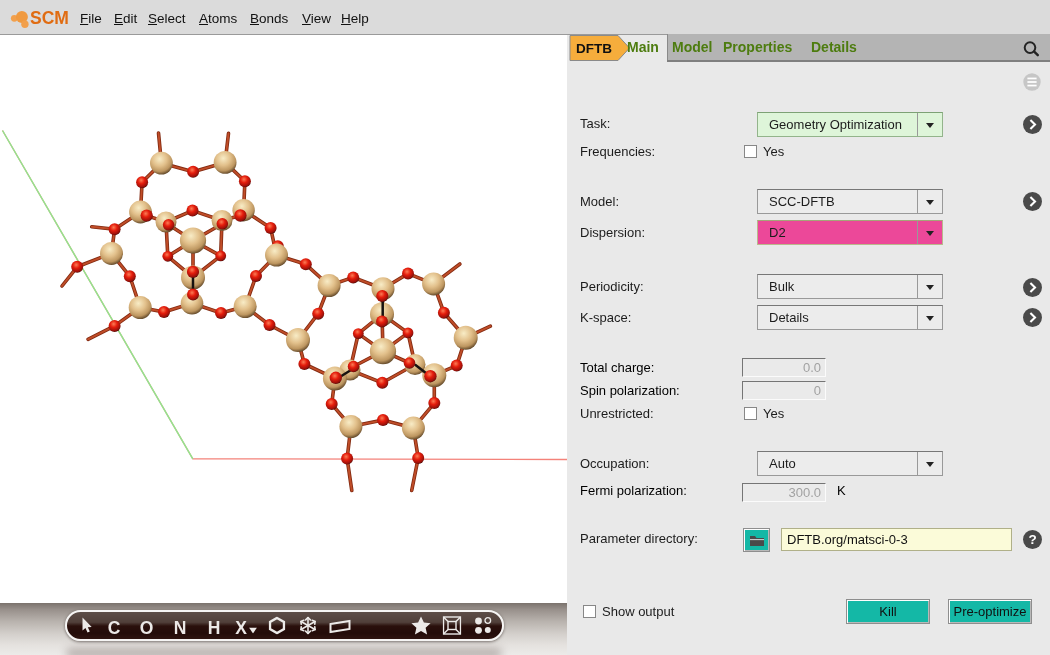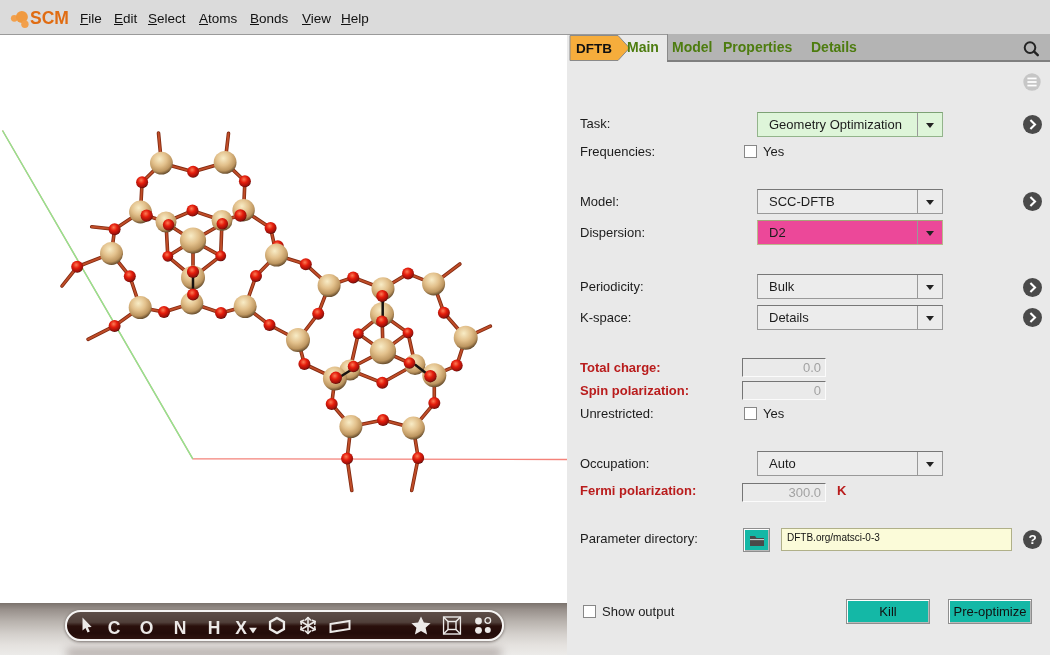--- a/index.html
+++ b/index.html
@@ -17,21 +17,21 @@
   border:2.5px solid #f6f5f4; background:linear-gradient(180deg,#5d4e48 0%,#51403a 38%,#2a100c 52%,#230c09 78%,#2e1410 100%);
   box-shadow:0 1px 3px rgba(40,30,25,0.55); }
 #reflect { position:absolute; left:66px; top:45px; width:436px; height:11px; border-radius:10px;
   background:rgba(60,40,35,0.28); filter:blur(4px); }
 .ticon { position:absolute; top:24.8px; transform:translate(-50%,-50%); color:#ebe8e6; font-size:17.5px; font-weight:bold; }
 #panel { position:absolute; left:567px; top:35px; width:483px; height:620px; background:#e9e9e9; font-size:13px; color:#1c1c1c; filter:brightness(1); }
 #tabgray { position:absolute; left:100px; top:-1px; width:383px; height:26px; background:#b4b4b4; border-left:1px solid #8a8a8a; }
 #tabline { position:absolute; left:100px; top:25px; width:383px; height:2px; background:#7f7f7f; }
 .tabt { position:absolute; top:4px; font-weight:bold; font-size:14px; color:#4d7c0f; }
 .lbl { position:absolute; left:13px; font-size:13px; }
-.dis { color:#b91c1c;font-weight:bold; }
+.dis { color:#000000; }
 .combo { position:absolute; left:190px; width:186px; height:25px; background:#ececec;
   border:1px solid #999; border-top-color:#777; }
 .combo .ct { position:absolute; left:11px; top:4px; font-size:13px; }
 .combo .ca { position:absolute; right:0; top:0; bottom:0; width:25px; border-left:1px solid #999; }
 .combo .ca:after { content:''; position:absolute; left:8px; top:10px; width:0; height:0;
   border:4.5px solid transparent; border-top:5.5px solid #222; }
 .green { background:#def5d9; border-color:#93b48b; border-top-color:#7da275; }
 .yellow { background:#ec4899; border-color:#b9b98b; border-top-color:#a5a578;padding-left:40px; }
 .entry { position:absolute; left:175px; width:84px; height:19px; background:#eaeaea;
   border:1px solid #fbfbfb; border-top-color:#757575; border-left-color:#757575;
@@ -468,21 +468,21 @@
     </div>
   <span class="lbl dis" style="top:448px">Fermi polarization:</span>
   <div class="entry" style="top:448px">300.0</div>
   <span class="lbl dis" style="left:270px; top:448px">K</span>
 
   <span class="lbl" style="top:496px">Parameter directory:</span>
   <div class="btn" style="left:176px; top:493px; width:27px; height:24px;"><svg width="16" height="13" viewBox="0 0 16 13" style="margin-top:1px">
         <path d="M 1,2 L 6,2 L 7.5,4 L 15,4 L 15,12 L 1,12 Z" fill="#4a4a4a"></path>
         <rect x="1" y="5.2" width="14" height="0.9" fill="#e9e9e9"></rect>
       </svg></div>
-  <div style="position:absolute; left:214px; top:493px; width:231px; height:23px; background:#fbfbd9; border:1px solid #b0b089; font-size:10px; color:#111; padding:3px 0 0 5px;">DFTB.org/matsci-0-3</div>
+  <div style="position:absolute; left:214px; top:493px; width:231px; height:23px; background:#fbfbd9; border:1px solid #b0b089; font-size:13px; color:#111; padding:3px 0 0 5px;">DFTB.org/matsci-0-3</div>
   <div class="gobtn" style="top:495px">
       <svg width="19" height="19" viewBox="0 0 19 19">
         <text x="9.5" y="14.2" font-size="13.5" font-weight="bold" fill="#fff" text-anchor="middle" font-family="Liberation Sans">?</text>
       </svg>
     </div>
 
   <div class="cb" style="left:16px; top:570px"></div>
   <span class="lbl" style="left:35px; top:569px">Show output</span>
   <div class="btn" style="left:279px; top:564px; width:84px;">Kill</div>
   <div class="btn" style="left:381px; top:564px; width:84px;">Pre-optimize</div>

